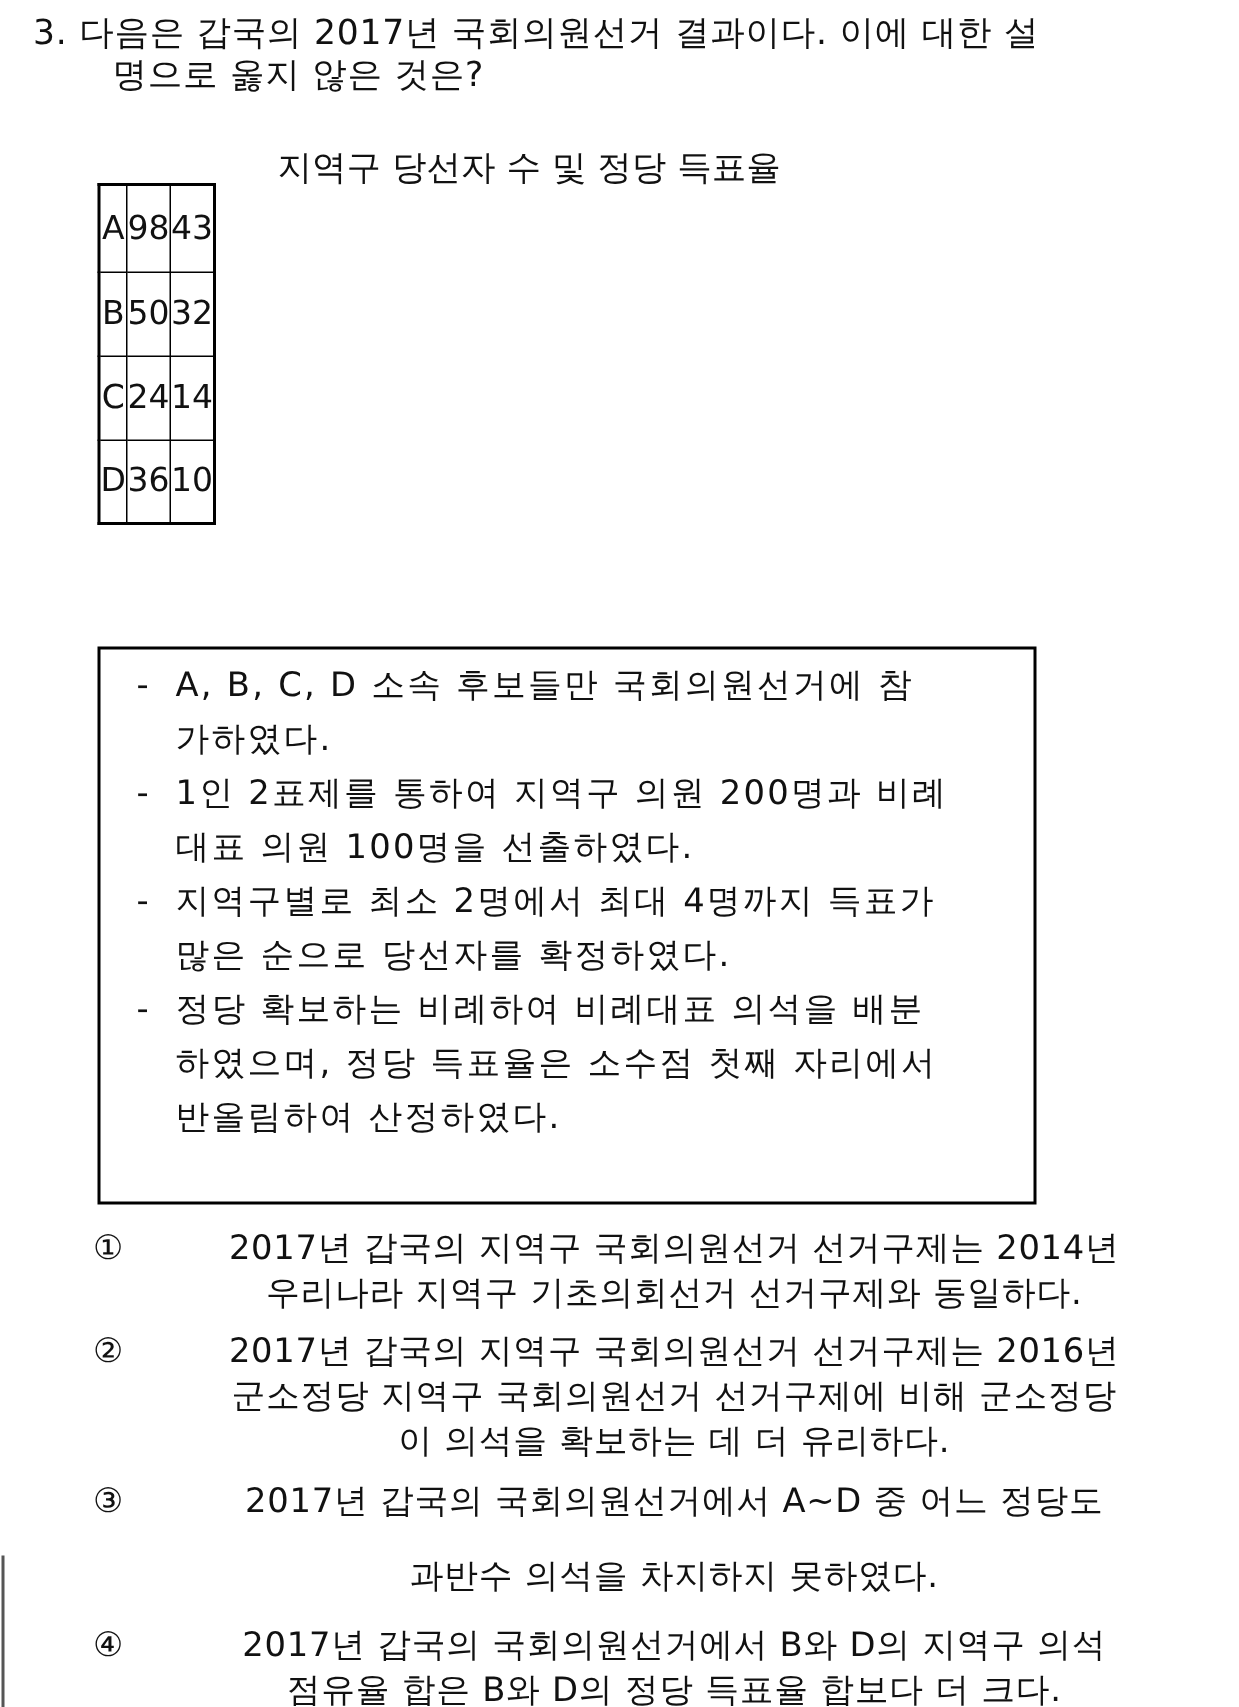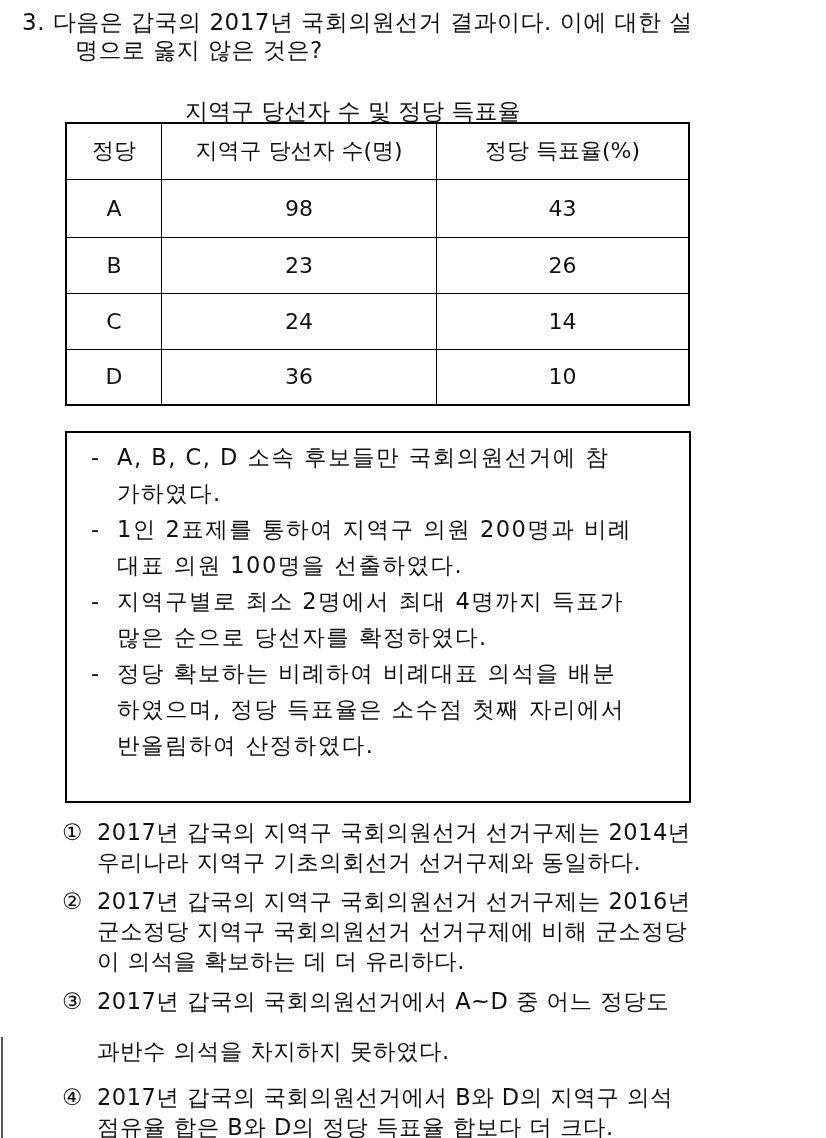--- a/index.html
+++ b/index.html
@@ -13,52 +13,47 @@
   table.data td, table.data th { border:1.5px solid #000; text-align:center; font-weight:normal; padding:0; }
   table.data tr { height:56px; }
   .col0 { width:94px; } .col1 { width:274px; } .col2 { width:251px; }
   .cond-box { position:absolute; left:65px; top:431px; width:622px; height:368px;
               border:2px solid #000; box-sizing:content-box; }
   .cond-item { position:absolute; left:24px; width:590px; font-size:22.5px; line-height:36px; letter-spacing:1.5px; }
   .cond-item .dash { position:absolute; left:0; top:0; }
   .cond-item .txt { display:block; padding-left:26px; white-space:pre-line; }
   .opt { position:absolute; left:62px; width:740px; font-size:22.5px; line-height:30px; letter-spacing:0.5px; }
   .opt .num { position:absolute; left:0; top:0; }
-  .opt .txt { display:block; padding-left:35px; white-space:pre-line; }
+  .opt .txt { display:block; padding-left:35px; white-space:pre-line;text-align:center; }
   .edge-line { position:absolute; left:1px; top:1037px; width:2px; height:101px; background:#555; }
 </style>
 </head>
 <body>
 
 <div>
   <div class="abs q-line" style="left:22px; top:8px;">
     <span>3.</span>
     <span>다음은 갑국의 2017년 국회의원선거 결과이다. 이에 대한 설</span>
   </div>
   <div class="abs q-line" style="left:75px; top:36px;">명으로 옳지 않은 것은?</div>
 </div>
 
 <div class="abs caption" style="left:185px; width:auto;">지역구 당선자 수 및 정당 득표율</div>
 
 <table class="data">
   <tbody>
-      <tr style="height:56px;">
-    <th class="col0">정당</th>
-    <th class="col1">지역구 당선자 수(명)</th>
-    <th class="col2">정당 득표율(%)</th>
-  </tr>
   <tr style="height:58px;">
     <td>A</td>
     <td>98</td>
     <td>43</td>
   </tr>
   <tr style="height:56px;">
     <td>B</td>
-    <td>23</td>
-    <td>26</td>
+    <td>50</td>
+    <td>32</td>
   </tr>
   <tr style="height:56px;">
     <td>C</td>
     <td>24</td>
     <td>14</td>
   </tr>
   <tr style="height:56px;">
     <td>D</td>
     <td>36</td>
     <td>10</td>

